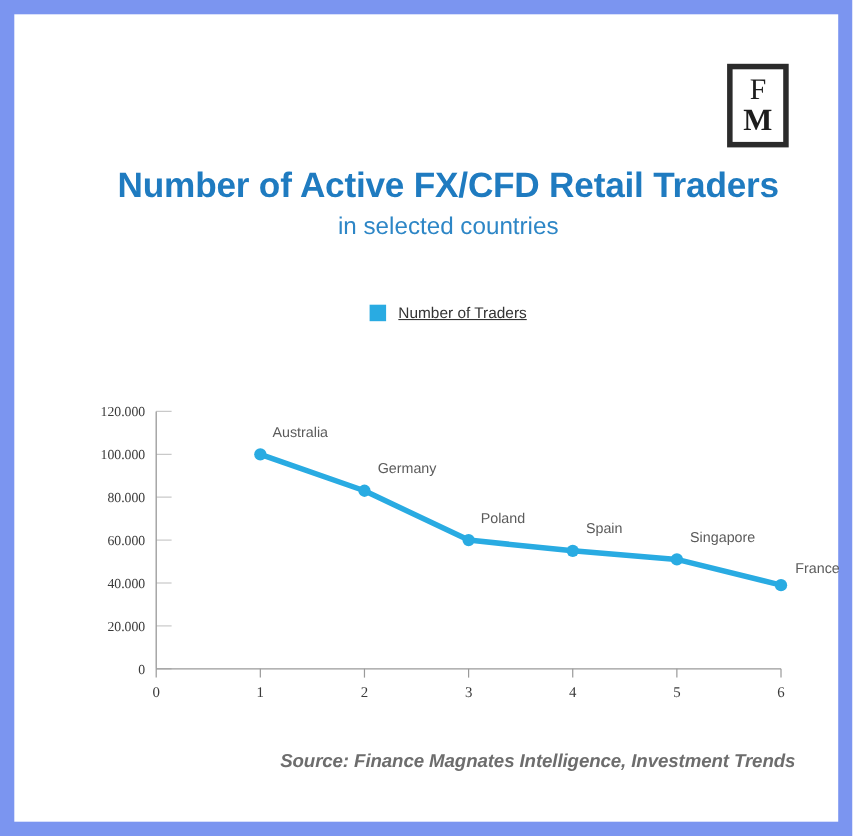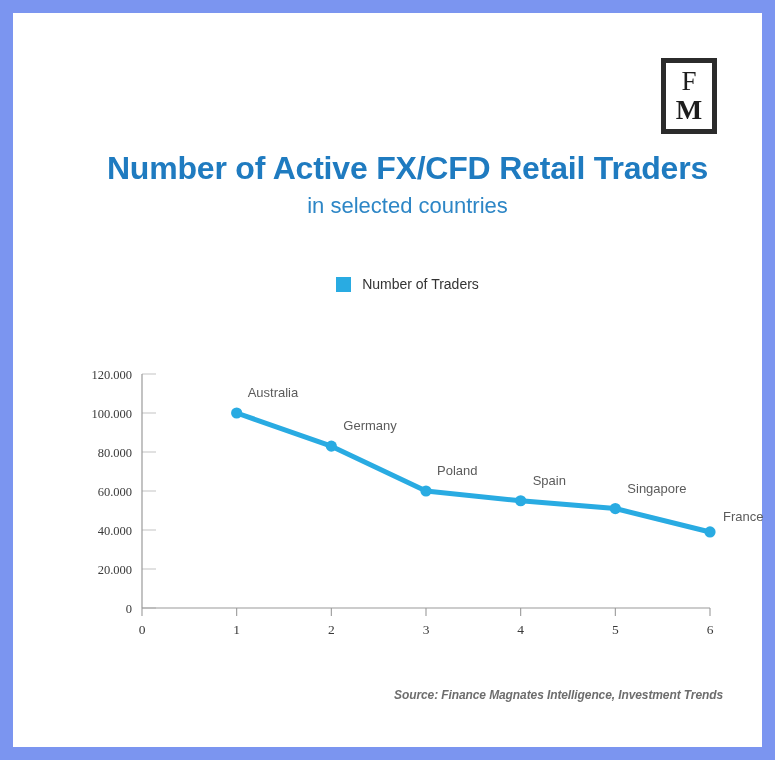--- a/index.html
+++ b/index.html
@@ -96,20 +96,21 @@
   }
   #legend .swatch {
     width: 15px;
     height: 15px;
     background: #29abe2;
     display: inline-block;
   }
   #legend .legend-label {
     font-size: 14px;
     color: #333333;
+    text-decoration: underline;
   }
 
   
   #plot-area {
     position: absolute;
     left: 0;
     top: 330px;
     width: 775px;
     height: 300px;
   }
@@ -140,21 +141,21 @@
     font-family: "Liberation Sans", sans-serif;
     font-size: 13px;
     fill: #5b5b5b;
   }
 
   
   #source-note {
     position: absolute;
     right: 32px;
     bottom: 38px;
-    font-size: 12px;
+    font-size: 17px;
     font-style: italic;
     font-weight: 700;
     color: #6d6d6d;
     letter-spacing: -0.1px;
   }
 </style>
 </head>
 <body>
 
 <div id="infographic">

